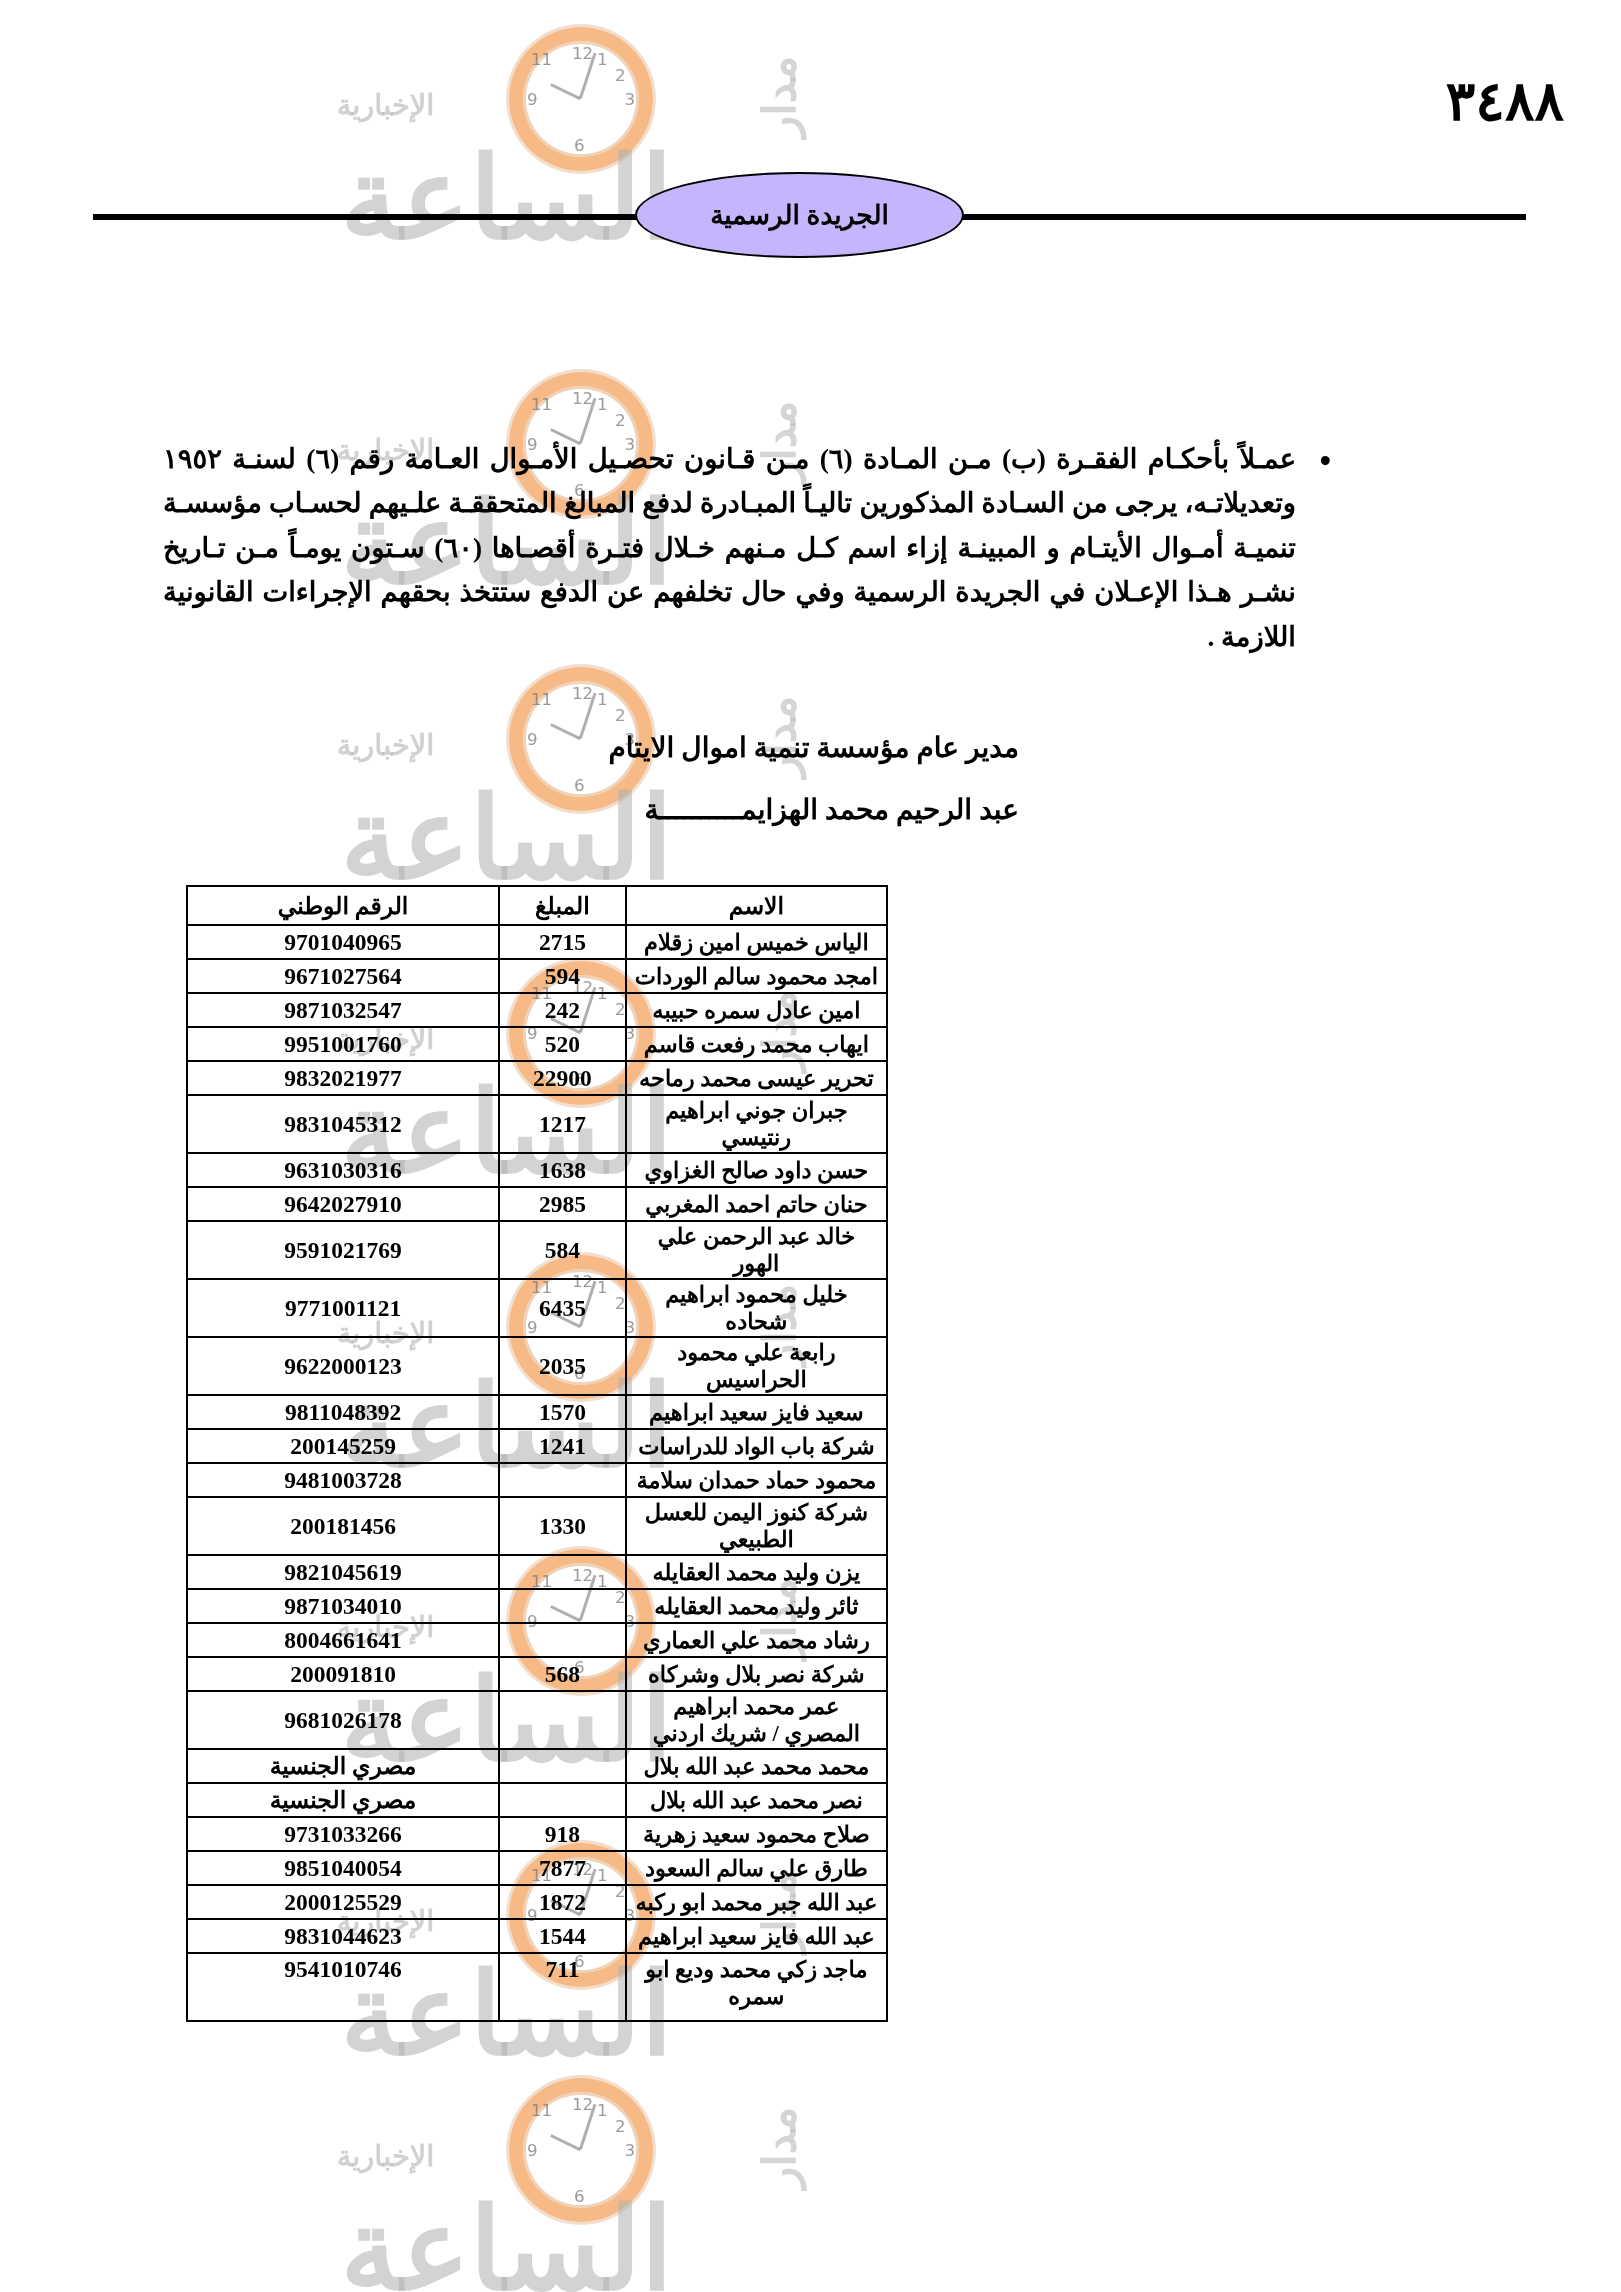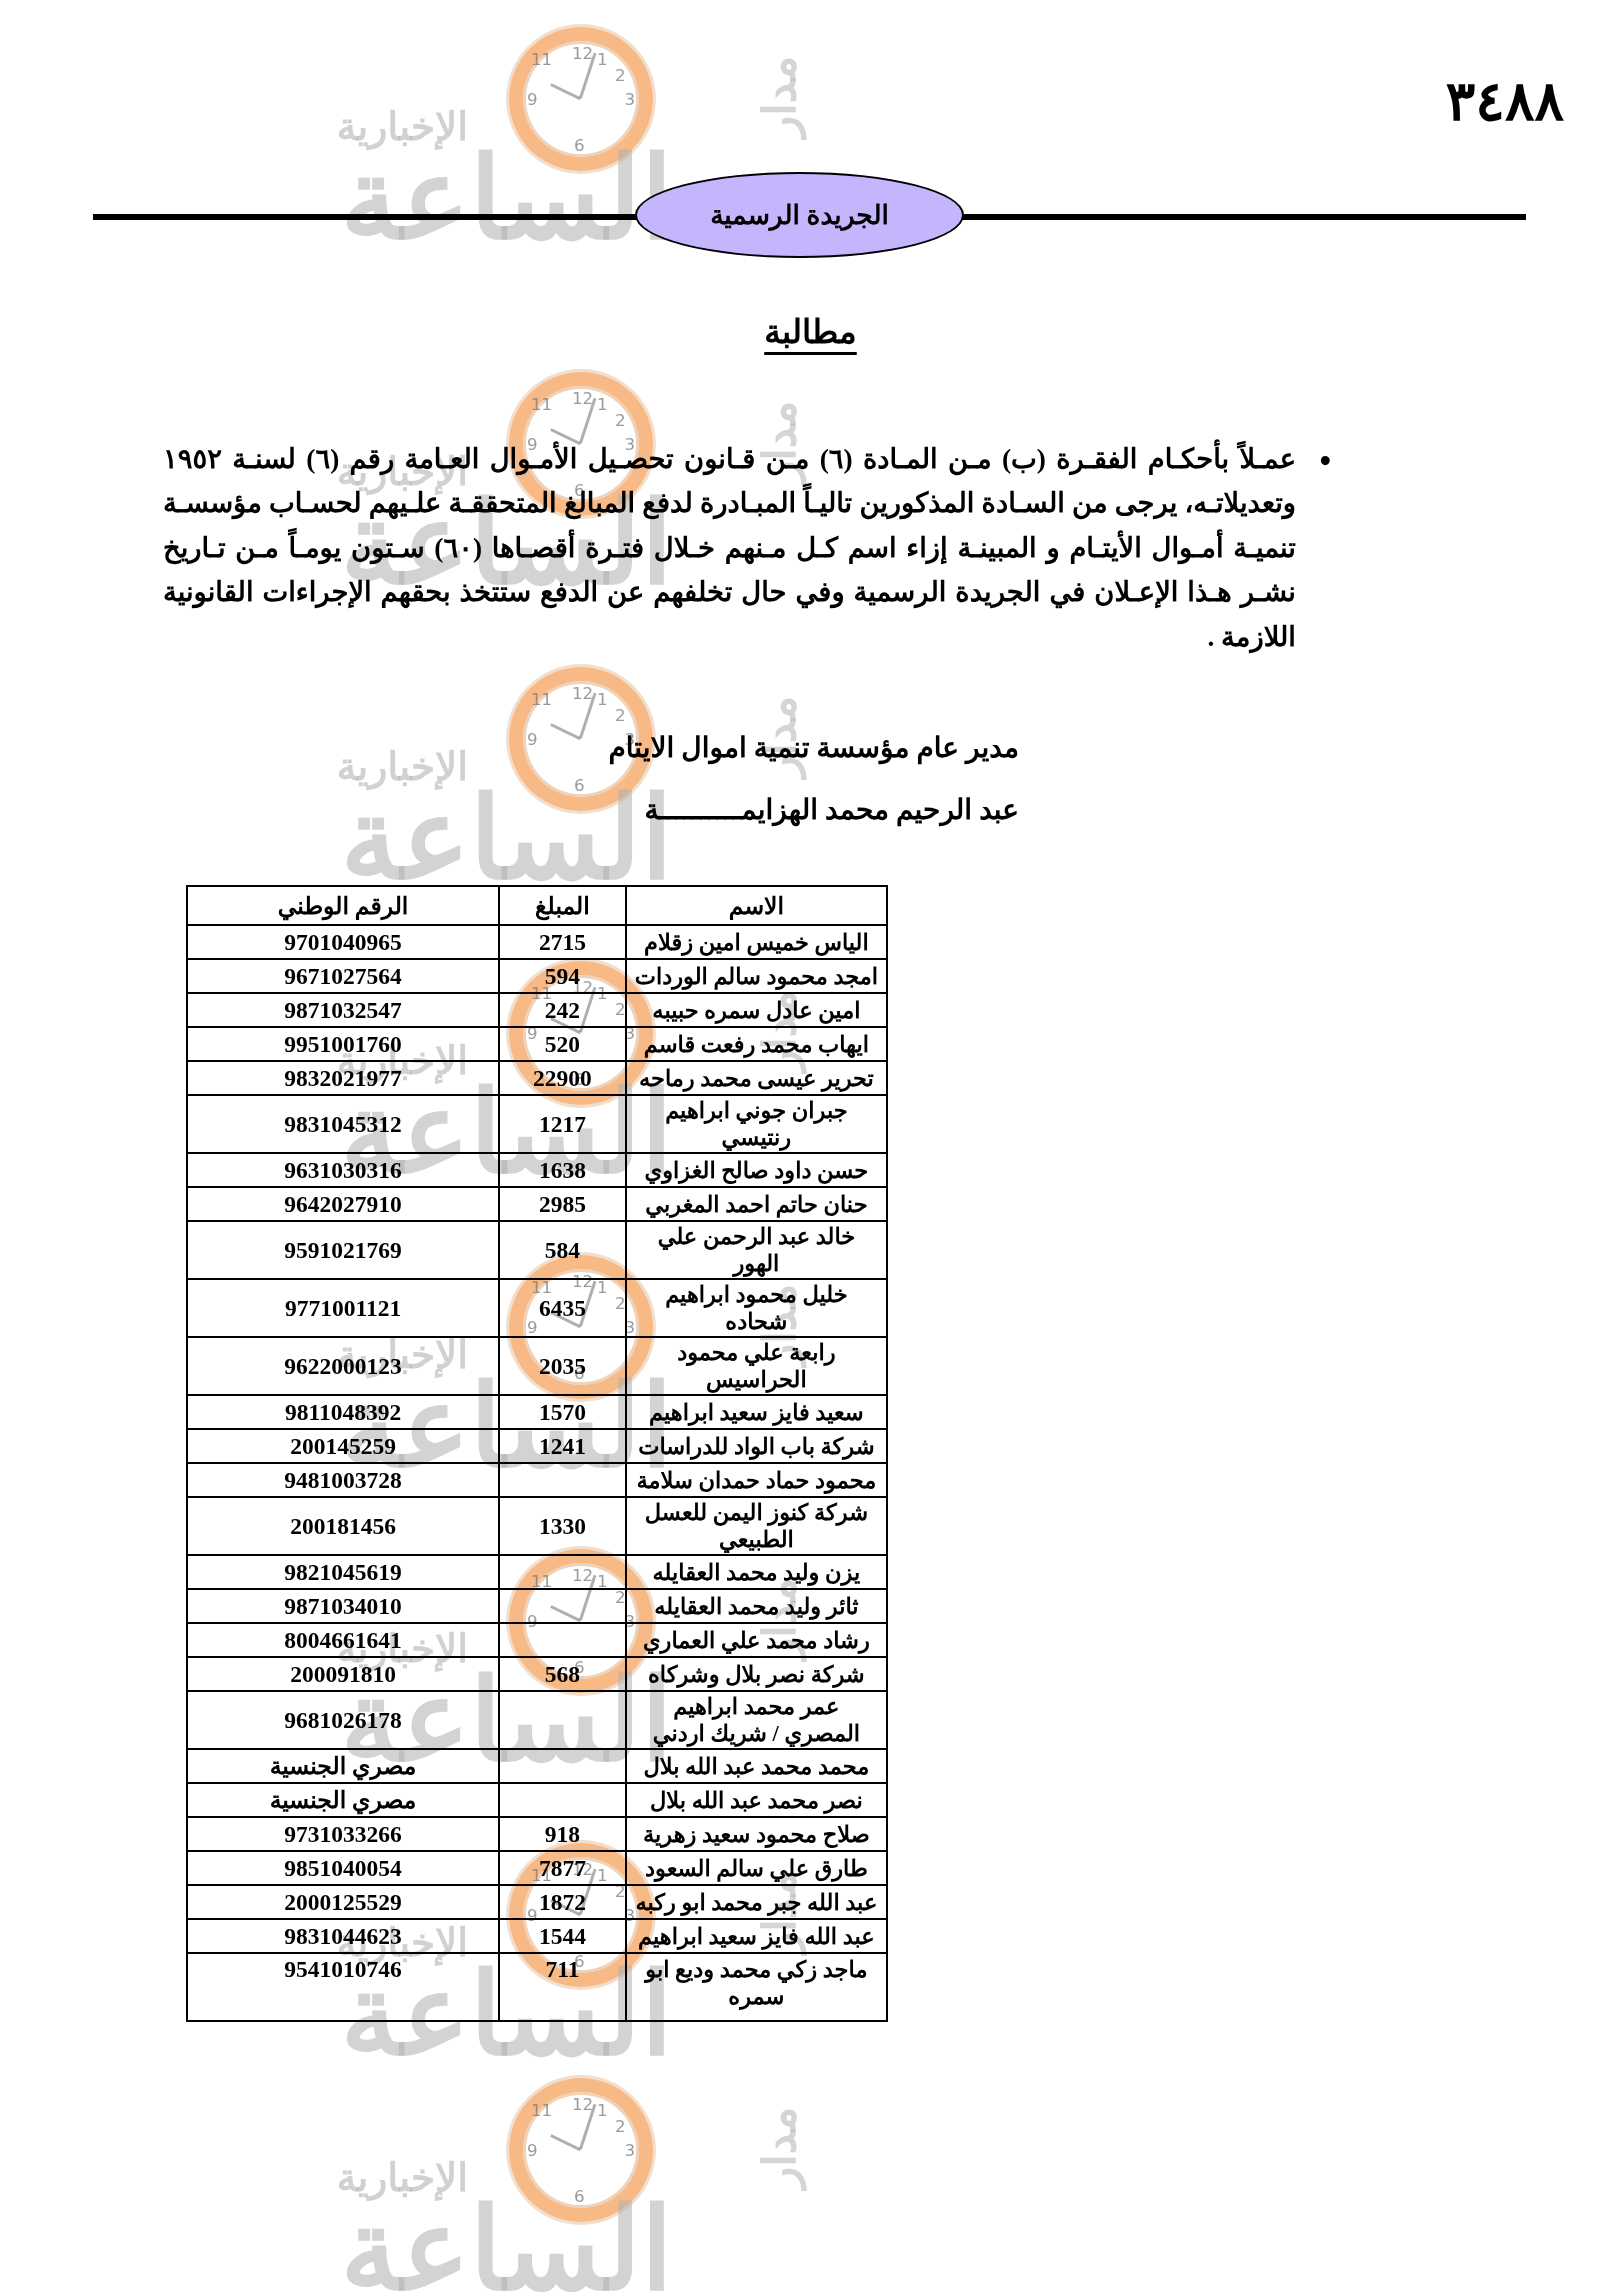--- a/index.html
+++ b/index.html
@@ -17,21 +17,21 @@
   .wm-clock span{position:absolute;font-size:16.7px;color:rgba(120,120,120,.75);font-family:"DejaVu Sans",sans-serif;}
   .wm-n12{left:49px;top:2px;} .wm-n11{left:8px;top:7.8px;} .wm-n1{left:74px;top:7.8px;}
   .wm-n2{left:92px;top:23.5px;} .wm-n3{right:3.9px;top:48px;} .wm-n6{left:51px;bottom:2px;} .wm-n9{left:3.9px;top:48px;}
   .wm-hand{position:absolute;background:rgba(110,110,110,.55);}
   .wm-hand-m{width:2.9px;height:47px;left:56px;top:9.8px;transform-origin:50% 100%;transform:rotate(18deg);}
   .wm-hand-h{width:2.9px;height:33px;left:56px;top:24.5px;transform-origin:50% 100%;transform:rotate(-64deg);}
   .wm-saa{position:absolute;left:17.6px;top:94px;font-size:114px;font-weight:bold;
     color:rgba(175,175,175,.55);letter-spacing:2px;direction:rtl;margin-top:11px;}
   .wm-madar{position:absolute;right:-37px;top:43px;transform:rotate(-90deg);font-size:45px;
     color:rgba(185,185,185,.6);font-weight:bold;}
-  .wm-ikhbaria{position:absolute;left:13.7px;top:77px;font-size:39px;color:rgba(185,185,185,.65);font-weight:bold;direction:rtl;}
+  .wm-ikhbaria{position:absolute;left:13.7px;top:61px;font-size:29px;color:rgba(185,185,185,.65);font-weight:bold;direction:rtl;}
 
   
   .page-number{position:absolute;top:69px;right:57px;font-size:55px;font-weight:bold;direction:rtl;}
   .header-rule{position:absolute;top:214px;left:93px;width:1433px;height:5.9px;background:#000;}
   .gazette-ellipse{position:absolute;top:172px;left:635px;width:325px;height:82px;background:#c4b5fd;
     border:2.9px solid #000;border-radius:50%;display:flex;align-items:center;justify-content:center;
     font-size:26.5px;font-weight:bold;z-index:3;direction:rtl;}
 
   
   .doc-title{position:absolute;top:312px;left:0;width:1621px;text-align:center;}
@@ -189,23 +189,20 @@
 
 <div class="page">
 
   <div class="page-number">٣٤٨٨</div>
 
   <div class="header-rule"></div>
   <div class="gazette-ellipse">
     <span>الجريدة الرسمية</span>
   </div>
 
-  <div class="doc-title">
-    <span>مطالبة</span>
-  </div>
 
   <div class="notice-bullet">•</div>
   <div class="notice">عمـلاً بأحكـام الفقـرة (ب) مـن المـادة (٦) مـن قـانون تحصـيل الأمـوال العـامة رقم (٦) لسنـة ١٩٥٢ وتعديلاتـه، يرجى من السـادة المذكورين تاليـاً المبـادرة لدفع المبالغ المتحققـة علـيهم لحسـاب مؤسسـة تنميـة أمـوال الأيتـام و المبينـة إزاء اسم كـل مـنهم خـلال فتـرة أقصـاها (٦٠) سـتون يومـاً مـن تـاريخ نشـر هـذا الإعـلان في الجريدة الرسمية وفي حال تخلفهم عن الدفع ستتخذ بحقهم الإجراءات القانونية اللازمة .</div>
 
   <div class="signature">
     <div class="signature-line1">مدير عام مؤسسة تنمية اموال الايتام</div>
     <div class="signature-line2">عبد الرحيم محمد الهزايمــــــــــة</div>
   </div>
 
   <table class="claims">

